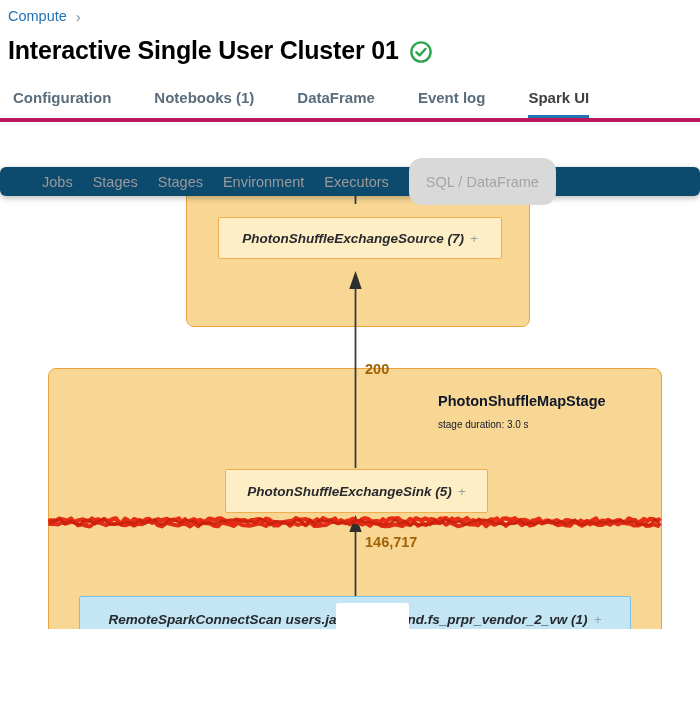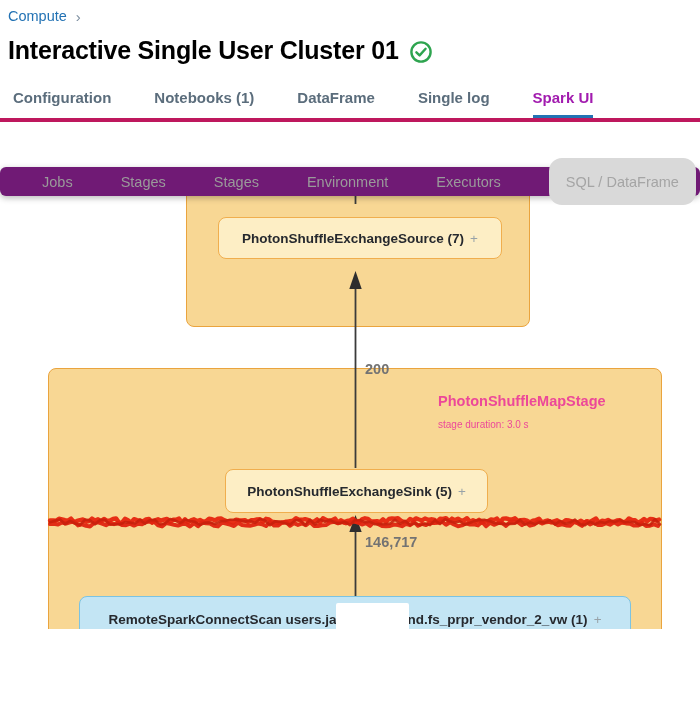--- a/index.html
+++ b/index.html
@@ -10,51 +10,51 @@
   
   .breadcrumb{position:absolute;top:8px;left:8px;font-size:14.5px;display:flex;align-items:center;gap:9px;}
   .breadcrumb a{color:#2272b4;text-decoration:none;cursor:pointer;}
   .crumb-sep{color:#7d8fa0;font-size:15px;line-height:1;}
   .title-row{position:absolute;top:36px;left:8px;display:flex;align-items:center;gap:10px;}
   .page-title{font-size:25px;font-weight:700;color:#000000;letter-spacing:-0.2px;white-space:nowrap;}
   .status-icon{width:24px;height:24px;display:block;margin-top:2px;}
   .tabs{position:absolute;top:89px;left:0;right:0;display:flex;gap:43px;padding-left:13px;
         border-bottom:4px solid #be185d;}
   .tab{font-size:15px;font-weight:700;color:#5b6d7c;padding-bottom:12px;cursor:pointer;white-space:nowrap;}
-  .tab.active{color:#a21caf;box-shadow:inset 0 -3px 0 #2272b4;}
+  .tab.active{color:#404040;box-shadow:inset 0 -3px 0 #2272b4;}
   
   .spark-nav{
-    position:absolute;top:167px;left:0;width:700px;height:29px;background:#701a75;z-index:10;
+    position:absolute;top:167px;left:0;width:700px;height:29px;background:#0c4a6e;z-index:10;
     border-radius:6px;box-shadow:0 2px 6px rgba(0,0,0,0.28);
-    display:flex;align-items:center;gap:48px;padding-left:42px;box-sizing:border-box;
+    display:flex;align-items:center;gap:20px;padding-left:42px;box-sizing:border-box;
     font-size:14.5px;color:#9a9a9a;
   }
   .spark-nav .item{cursor:pointer;white-space:nowrap;}
   .spark-pill{
     background:#d9d9d9;color:#a5a5a5;border-radius:13px;height:23px;display:flex;align-items:center;
     padding:12px 17px;cursor:pointer;white-space:nowrap;
   }
   
   .stage-box{position:absolute;background:#f8d794;border:1.5px solid #eaa43e;border-radius:8px;box-sizing:border-box;z-index:1;}
   #box-reduce{left:186px;top:170px;width:344px;height:157px;}
   #box-map{left:48px;top:368px;width:614px;height:338px;}
   .dag-node{
     position:absolute;z-index:6;display:flex;align-items:center;justify-content:center;
-    background:#fdeec5;border:1.5px solid #f0ae4e;border-radius:8px;box-sizing:border-box;
-    font-size:13.5px;font-weight:700;color:#26292e;white-space:nowrap;cursor:pointer;
+    background:#fdeec5;border:1.5px solid #f0ae4e;border-radius:2px;box-sizing:border-box;
+    font-size:13.5px;font-weight:700;color:#26292e;white-space:nowrap;cursor:pointer;font-style:italic;
   }
   #node-source{left:218px;top:217px;width:284px;height:42px;}
   #node-sink{left:225px;top:469px;width:263px;height:44px;}
   #node-scan{left:79px;top:596px;width:552px;height:46px;background:#c3e5f4;border-color:#7cc3e2;}
   .plus{color:#98a2a8;font-weight:400;margin-left:6px;}
   .redact{display:inline-block;width:73px;height:30px;background:#fff;border-radius:2px;vertical-align:middle;margin:0 -1px;position:relative;top:-1px;}
-  .edge-label{position:absolute;z-index:6;font-size:14.5px;font-weight:700;color:#737373;}
+  .edge-label{position:absolute;z-index:6;font-size:14.5px;font-weight:700;color:#a16207;}
   #label-200{left:365px;top:361px;}
   #label-146{left:365px;top:534px;}
-  .stage-caption{position:absolute;z-index:6;color:#ec4899;}
+  .stage-caption{position:absolute;z-index:6;color:#0f172a;}
   #stage-title{left:438px;top:393px;font-size:14.5px;font-weight:700;}
   #stage-sub{left:438px;top:419px;font-size:10px;font-weight:400;}
   #dag-svg{position:absolute;left:0;top:0;z-index:5;pointer-events:none;}
 </style>
 </head>
 <body>
 
 <div id="app">
 
   <div class="breadcrumb">
@@ -67,21 +67,21 @@
     <svg class="status-icon" viewBox="0 0 24 24">
       <circle cx="12" cy="12" r="9.6" fill="#ffffff" stroke="#2ea44f" stroke-width="2.4"></circle>
       <path d="M7.4 12.3 L10.6 15.4 L16.6 8.8" fill="none" stroke="#2ea44f" stroke-width="2.4" stroke-linecap="round" stroke-linejoin="round"></path>
     </svg>
   </div>
 
   <div class="tabs">
     <div class="tab">Configuration</div>
     <div class="tab">Notebooks (1)</div>
     <div class="tab">DataFrame</div>
-    <div class="tab">Single log</div>
+    <div class="tab">Event log</div>
     <div class="tab active">Spark UI</div>
   </div>
 
   <div class="stage-box" id="box-reduce"></div>
   <div class="stage-box" id="box-map"></div>
 
   <div class="stage-caption" id="stage-title">PhotonShuffleMapStage</div>
   <div class="stage-caption" id="stage-sub">stage duration: 3.0 s</div>
 
   <svg id="dag-svg" width="700" height="714" viewBox="0 0 700 714">

